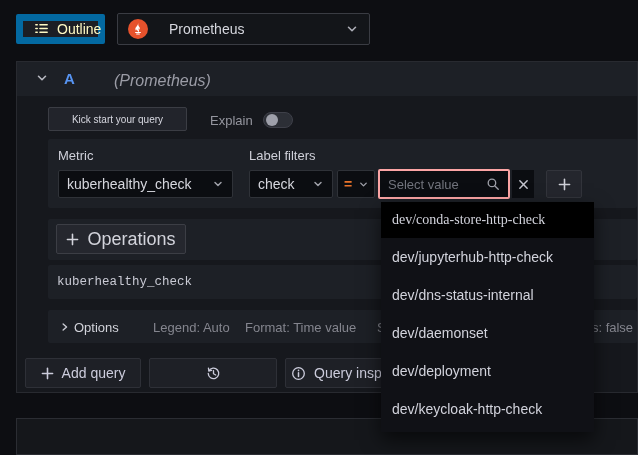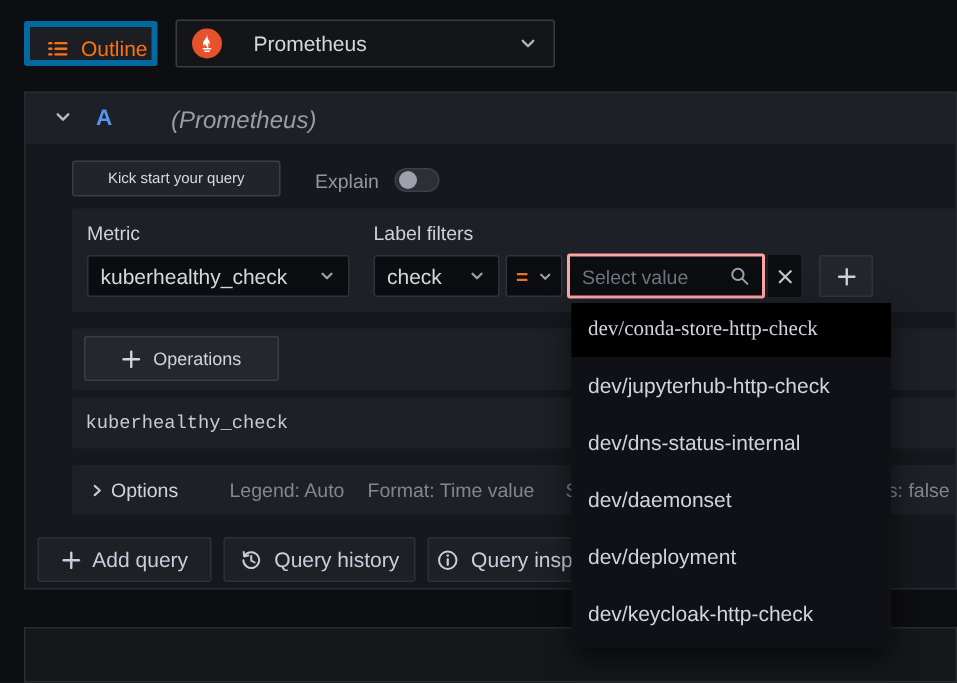--- a/index.html
+++ b/index.html
@@ -11,23 +11,23 @@
     position:relative;
     overflow:hidden;
     font-size:13px;
   }
   .icon { display:inline-flex; align-items:center; justify-content:center; flex:none; }
   svg { display:block; }
 
   
   .outline-btn {
     position:absolute; left:16px; top:14px; width:89px; height:30px;
-    background:#1c1e24; border:4px solid #0369a1; border-radius:2px;
-    display:flex; align-items:flex-end; gap:8px; padding:0 11px;
-    font-size:14px; color:#f97316; cursor:pointer;
+    background:#1c1e24; border:7px solid #0369a1; border-radius:2px;
+    display:flex; align-items:flex-start; gap:8px; padding:0 11px;
+    font-size:14px; color:#fef9c3; cursor:pointer;
   }
   .ds-picker {
     position:absolute; left:117px; top:13px; width:253px; height:32px;
     background:#131519; border:1px solid #3a3c43; border-radius:2px;
     display:flex; align-items:center; gap:21px; padding:0 10px;
     font-size:14px; color:#d6d7de; cursor:pointer;
   }
   .prom-circle {
     width:20px; height:20px; border-radius:50%; background:#e6522c;
     display:flex; align-items:center; justify-content:center;
@@ -94,21 +94,21 @@
   .plus-btn {
     position:absolute; left:498px; top:31px; width:36px; height:28px;
     background:#24262d; border:1px solid #32343b; border-radius:2px;
     display:flex; align-items:center; justify-content:center; color:#cfd0d8; cursor:pointer;
   }
 
   .operations-btn {
     position:absolute; left:8px; top:5px; width:130px; height:30px;
     background:#25272e; border:1px solid #3c3e45; border-radius:2px;
     display:flex; align-items:center; justify-content:center; gap:8px;
-    font-size:12px; color:#d3d4dc; cursor:pointer;
+    font-size:18px; color:#d3d4dc; cursor:pointer;
   }
   .raw-query {
     position:absolute; left:9px; top:50%; transform:translateY(-50%);
     font-family:"Liberation Mono", monospace; font-size:12.5px; color:#c9cad4;
   }
 
   .band-options > * { position:absolute; top:50%; transform:translateY(-50%); white-space:nowrap; }
   .opt-chev { left:11px; color:#c9cad2; }
   .opt-title { left:26px; font-weight:500; color:#d2d3da; }
   .opt-dim { color:#84858e; }
@@ -295,21 +295,20 @@
   </div>
 
   <div class="action-btn a-hist">
     <span class="icon">
       <svg width="15" height="15" viewBox="0 0 16 16" fill="none" stroke="currentColor" stroke-width="1.4" stroke-linecap="round" stroke-linejoin="round">
         <path d="M3.1 5.2 A5.6 5.6 0 1 1 2.4 8"></path>
         <polyline points="2.6,2.2 3.1,5.2 6,4.6"></polyline>
         <polyline points="8,5 8,8.3 10.4,9.6"></polyline>
       </svg>
     </span>
-    <span>Query history</span>
   </div>
 
   <div class="action-btn a-insp">
     <span class="icon">
       <svg width="15" height="15" viewBox="0 0 16 16" fill="none" stroke="currentColor" stroke-width="1.4">
         <circle cx="8" cy="8" r="6.2"></circle>
         <line x1="8" y1="7.3" x2="8" y2="11.2" stroke-width="1.6" stroke-linecap="round"></line>
         <circle cx="8" cy="4.7" r=".9" fill="currentColor" stroke="none"></circle>
       </svg>
     </span>

